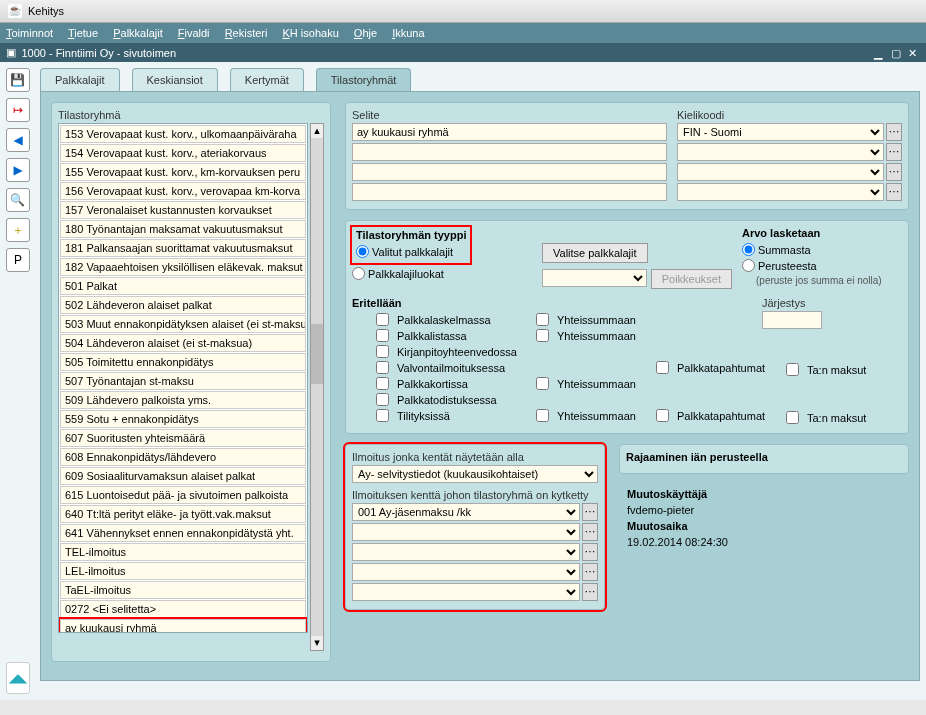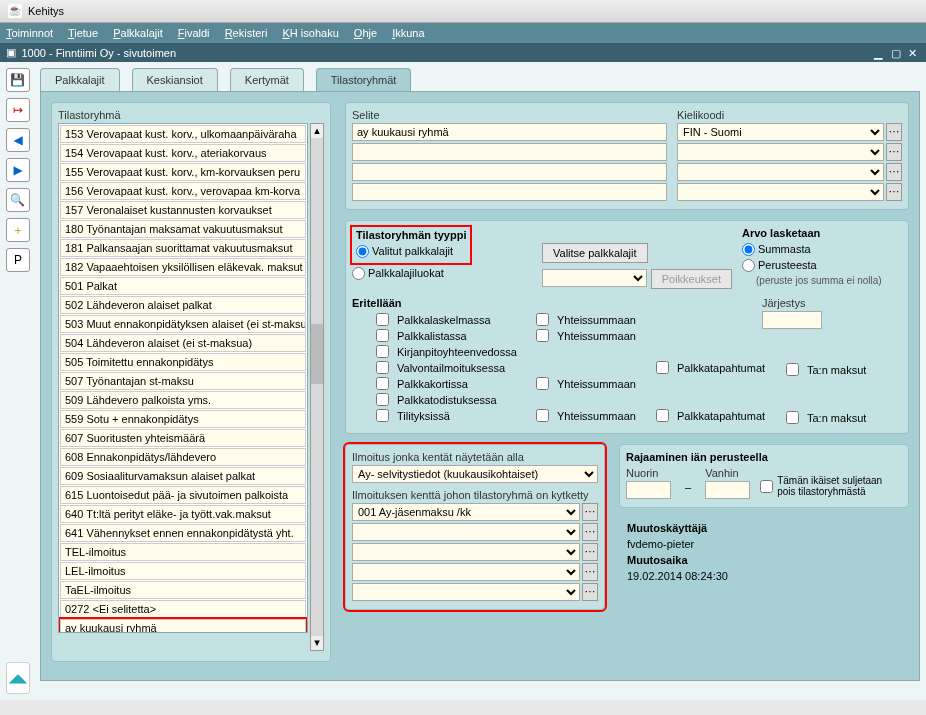--- a/index.html
+++ b/index.html
@@ -30,21 +30,21 @@
 .row { display: flex; gap: 10px; align-items: flex-start; }
 .field-col { flex: 1; }
 .input-text { background: #fffceb; border: 1px solid #aaa; padding: 2px 4px; margin-bottom: 2px; width: 100%; height: 18px; }
 select { background: #fffceb; border: 1px solid #aaa; padding: 1px; height: 18px; }
 .checkbox-row { display: flex; align-items: flex-end; gap: 8px; margin-bottom: 3px; margin-left: 24px; }
 .checkbox-row input { width: 13px; height: 13px; }
 .checkbox-label { font-size: 11px; }
 .btn { background: #e8e8e8; border: 1px solid #999; padding: 3px 10px; cursor: pointer; }
 .btn.disabled { color: #999; }
 .section-label { font-size: 11px; font-weight: bold; margin-bottom: 4px; }
-.radio-row { display: flex; gap: 3px; margin-bottom: 3px; }
+.radio-row { display: flex; align-items: center; gap: 3px; margin-bottom: 3px; }
 .sep-dash { padding: 0 4px; }
 .bottom-section { display: flex; gap: 14px; margin-top: 8px; }
 .redbox { outline: 2px solid red; }
 .combo-row { display: flex; gap: 2px; margin-bottom: 2px; }
 .combo-row select { flex: 1; }
 .combo-row .dots { width: 16px; background: #e0e0e0; border: 1px solid #999; text-align: center; cursor: pointer; line-height: 14px; }
 .grey-text { color: #555; font-size: 10px; margin-left: 14px; }
 </style>
 </head>
 <body>
@@ -313,35 +313,20 @@
               </div>
             <div class="combo-row">
                 <select><option></option></select>
                 <div class="dots">⋯</div>
               </div>
           </div>
 
           <div style="flex:1;">
             <div class="group">
               <div class="section-label">Rajaaminen iän perusteella</div>
-              <div class="row">
-                <div>
-                  <div class="group-label">Nuorin</div>
-                  <input class="input-text" style="width: 45px;">
-                </div>
-                <div class="sep-dash" style="padding-top:14px;">–</div>
-                <div>
-                  <div class="group-label">Vanhin</div>
-                  <input class="input-text" style="width: 45px;">
-                </div>
-                <div style="display:flex;align-items:center;gap:4px;padding-top:8px;">
-                  <input type="checkbox" style="">
-                  <span class="checkbox-label" style="font-size:10px;">Tämän ikäiset suljetaan pois tilastoryhmästä</span>
-                </div>
-              </div>
             </div>
             <div style="padding:4px 8px;">
               <div class="section-label">Muutoskäyttäjä</div>
               <div style="margin-bottom:4px;">fvdemo-pieter</div>
               <div class="section-label">Muutosaika</div>
               <div>19.02.2014 08:24:30</div>
             </div>
           </div>
         </div>
 

